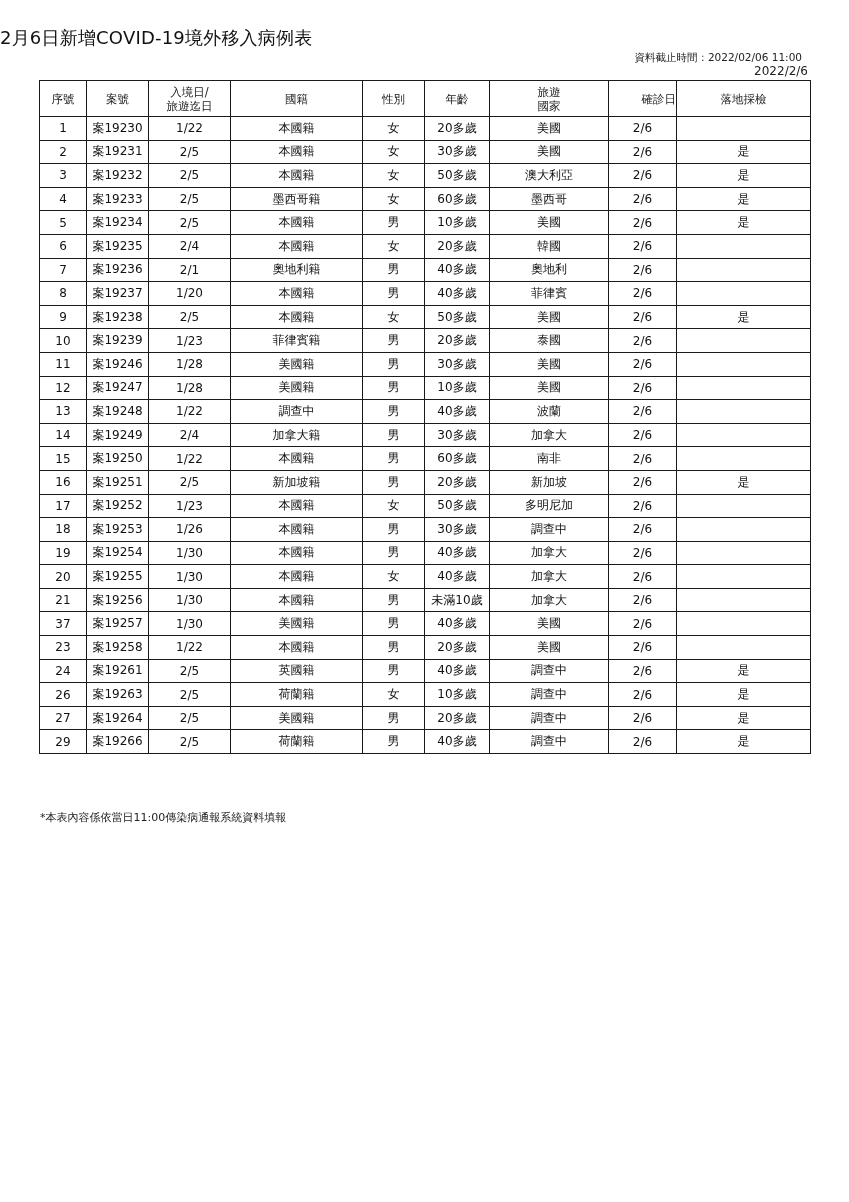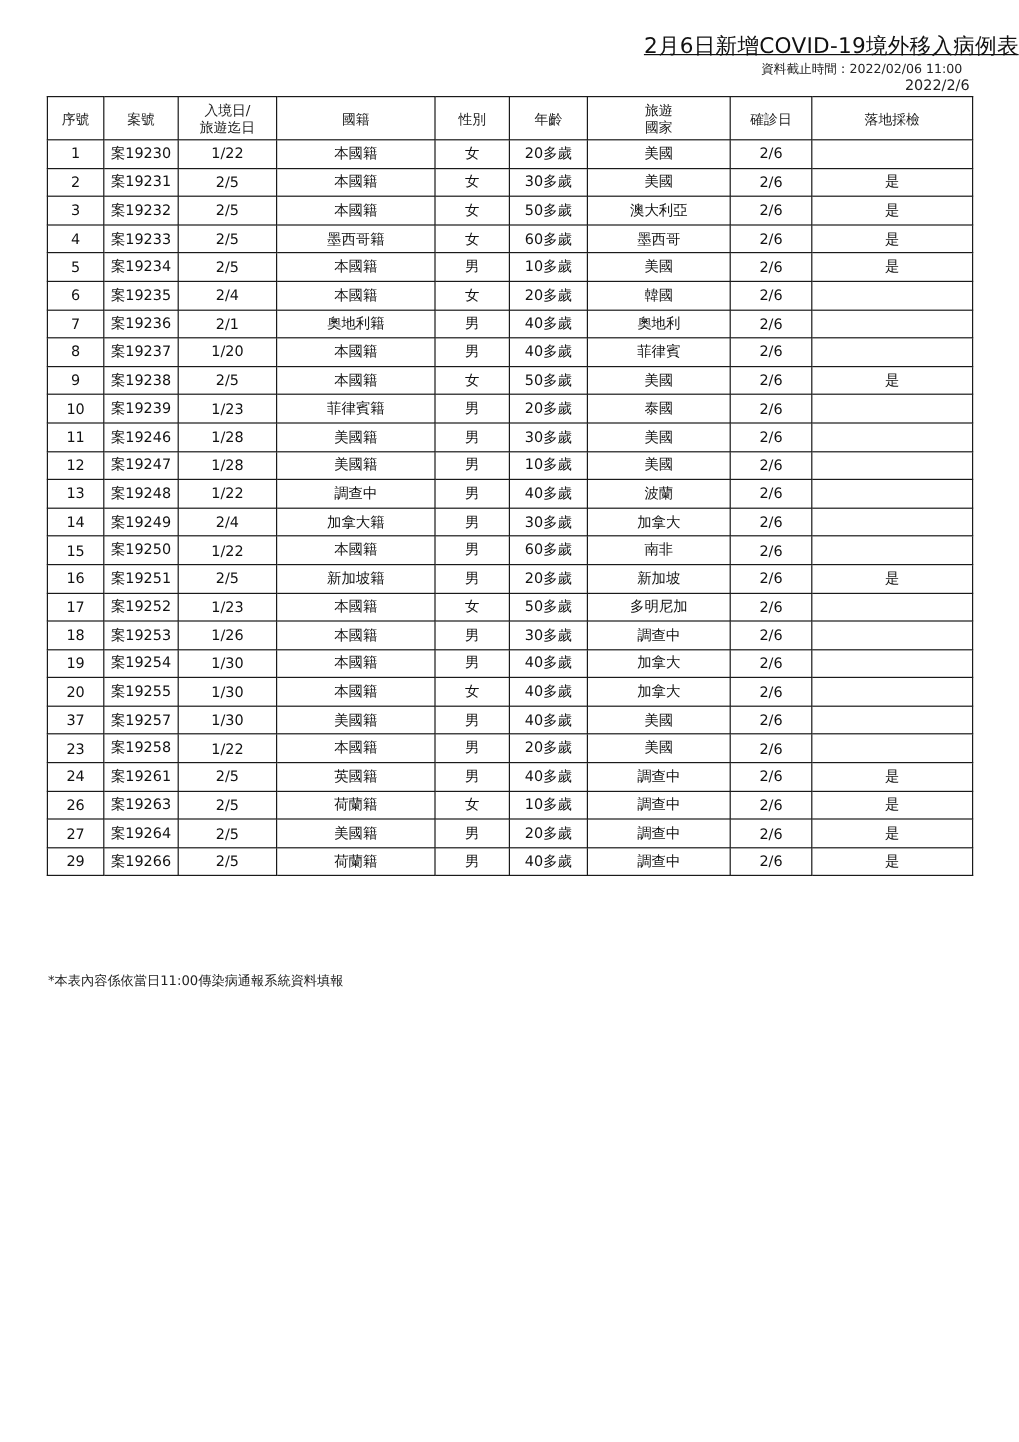--- a/index.html
+++ b/index.html
@@ -1,22 +1,22 @@
 <!DOCTYPE html>
 <html><head>
 <meta charset="utf-8">
 <style>
   html, body { margin: 0; padding: 0; background: #ffffff; }
   body {
     width: 849px; height: 1202px; position: relative; overflow: hidden;
     font-family: "DejaVu Sans", "Liberation Sans", sans-serif; color: #111;
   }
   .title {
-    position: absolute; left: 0; width: 849px; top: 26px; text-align: right;
-    font-size: 18px; color: #111; letter-spacing: 0.2px; text-decoration: underline;
+    position: absolute; left: 0; width: 849px; top: 26px; text-align: left;
+    font-size: 18px; color: #111; letter-spacing: 0.2px;
   }
   .cutoff {
     position: absolute; right: 47px; top: 51px; font-size: 10.5px; color: #222;
   }
   .date {
     position: absolute; right: 41px; top: 64px; font-size: 12px; color: #222;
   }
   table.cases {
     position: absolute; left: 39px; top: 80px; border-collapse: collapse;
     table-layout: fixed; width: 771px; font-size: 12px;
@@ -55,21 +55,21 @@
     <tr id="header-row">
         <th style="white-space: pre-line;">序號</th>
         <th style="white-space: pre-line;">案號</th>
         <th style="white-space: pre-line; margin-left: 12px;">入境日/
 旅遊迄日</th>
         <th style="white-space: pre-line;">國籍</th>
         <th style="white-space: pre-line;">性別</th>
         <th style="white-space: pre-line;">年齡</th>
         <th style="white-space: pre-line;">旅遊
 國家</th>
-        <th style="white-space: pre-line;">確診日</th>
+        <th style="white-space: pre-line; text-align: right;">確診日</th>
         <th style="white-space: pre-line;">落地採檢</th>
       </tr>
   </thead>
   <tbody id="case-body">
       <tr>
         <td>1</td>
         <td>案19230</td>
         <td>1/22</td>
         <td>本國籍</td>
         <td>女</td>
@@ -276,20 +276,31 @@
         <td>2/6</td>
         <td></td>
       </tr>
       <tr>
         <td>20</td>
         <td>案19255</td>
         <td>1/30</td>
         <td>本國籍</td>
         <td>女</td>
         <td>40多歲</td>
+        <td>加拿大</td>
+        <td>2/6</td>
+        <td></td>
+      </tr>
+      <tr>
+        <td>21</td>
+        <td>案19256</td>
+        <td>1/30</td>
+        <td>本國籍</td>
+        <td>男</td>
+        <td>未滿10歲</td>
         <td>加拿大</td>
         <td>2/6</td>
         <td></td>
       </tr>
       <tr>
         <td>37</td>
         <td>案19257</td>
         <td>1/30</td>
         <td>美國籍</td>
         <td>男</td>

